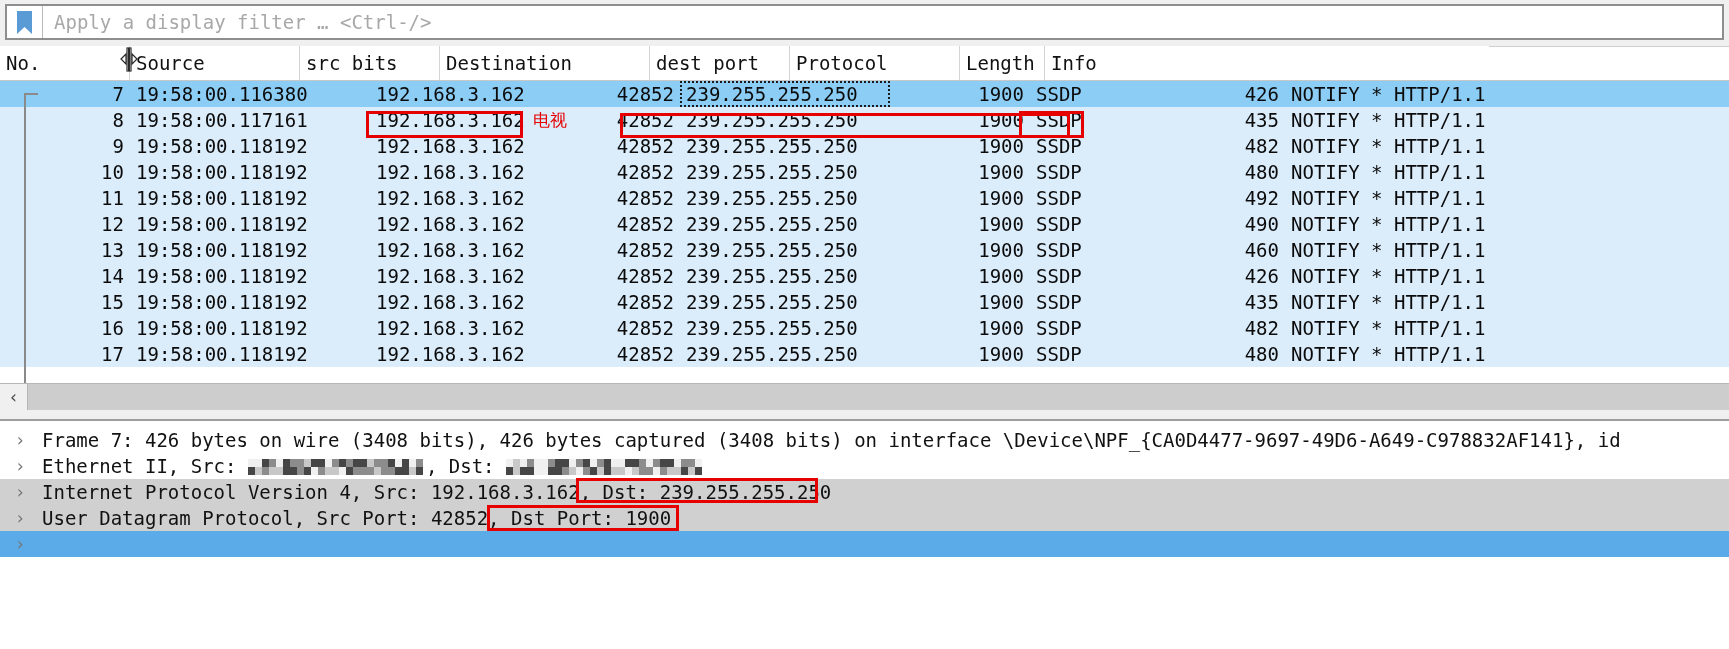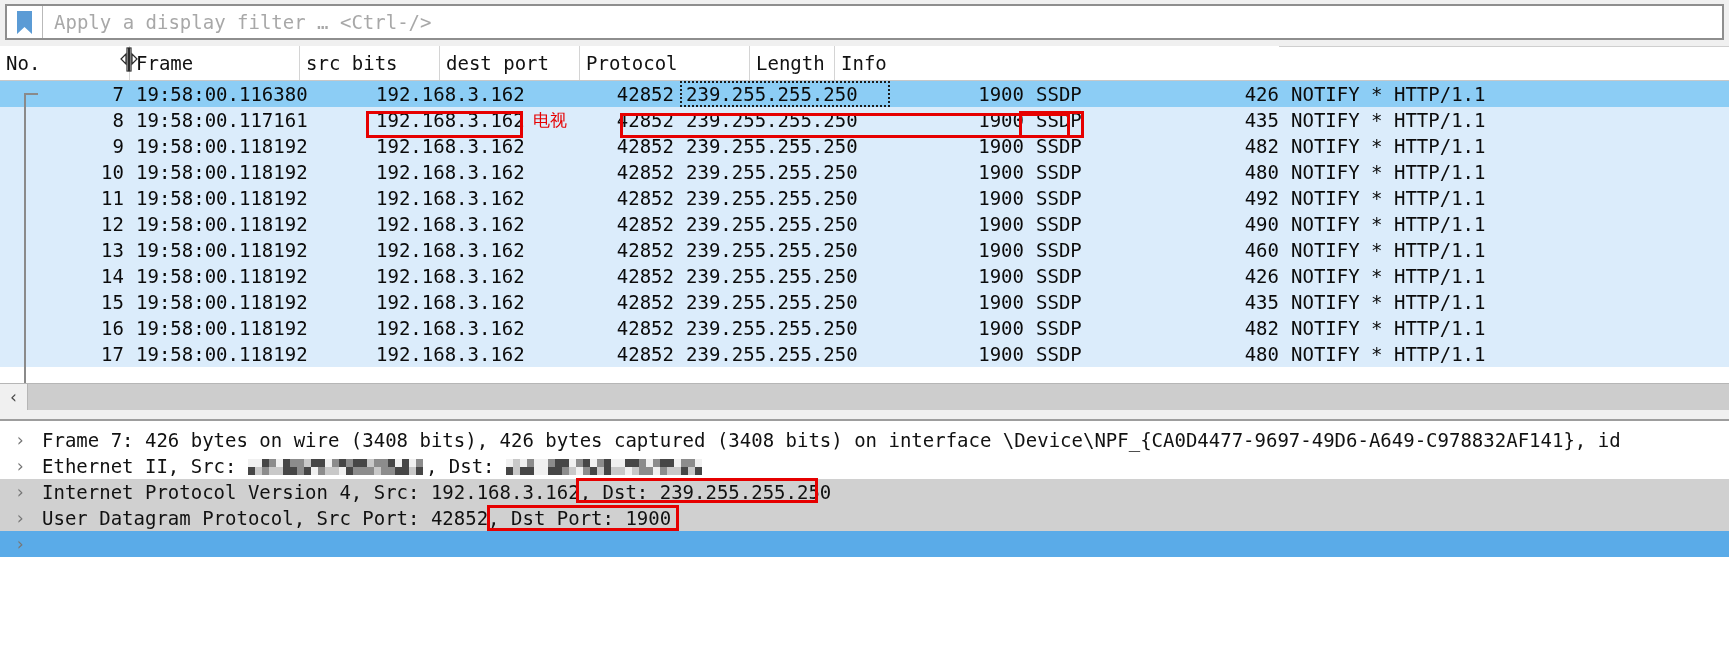--- a/index.html
+++ b/index.html
@@ -135,22 +135,23 @@
         </svg>
       </div>
       <input class="filter-input" type="text" value="" placeholder="Apply a display filter … &lt;Ctrl-/&gt;" style="">
     </div>
   </div>
 
   <div class="packet-pane">
 
     <div class="plist-header" id="plist-header">
         <div class="hcell" style="width: 130px; flex: 0 0 130px; justify-content: flex-start;">No.</div>
-        <div class="hcell" style="width: 170px; flex: 0 0 170px; justify-content: flex-start;">Frame</div>
+        <div class="hcell" style="width: 170px; flex: 0 0 170px; justify-content: flex-start;">Source</div>
         <div class="hcell" style="width: 140px; flex: 0 0 140px; justify-content: flex-start;">src bits</div>
+        <div class="hcell" style="width: 210px; flex: 0 0 210px; justify-content: flex-start;">Destination</div>
         <div class="hcell" style="width: 140px; flex: 0 0 140px; justify-content: flex-start;">dest port</div>
         <div class="hcell" style="width: 170px; flex: 0 0 170px; justify-content: flex-start;">Protocol</div>
         <div class="hcell" style="width: 85px; flex: 0 0 85px; justify-content: flex-start;">Length</div>
         <div class="hcell" style="width: 444px; flex: 0 0 444px; justify-content: flex-start;">Info</div>
       </div>
 
     <div class="plist-body" id="plist-body">
       <div class="conv-bracket">
         <div class="tick"></div>
         <div class="vline"></div>

